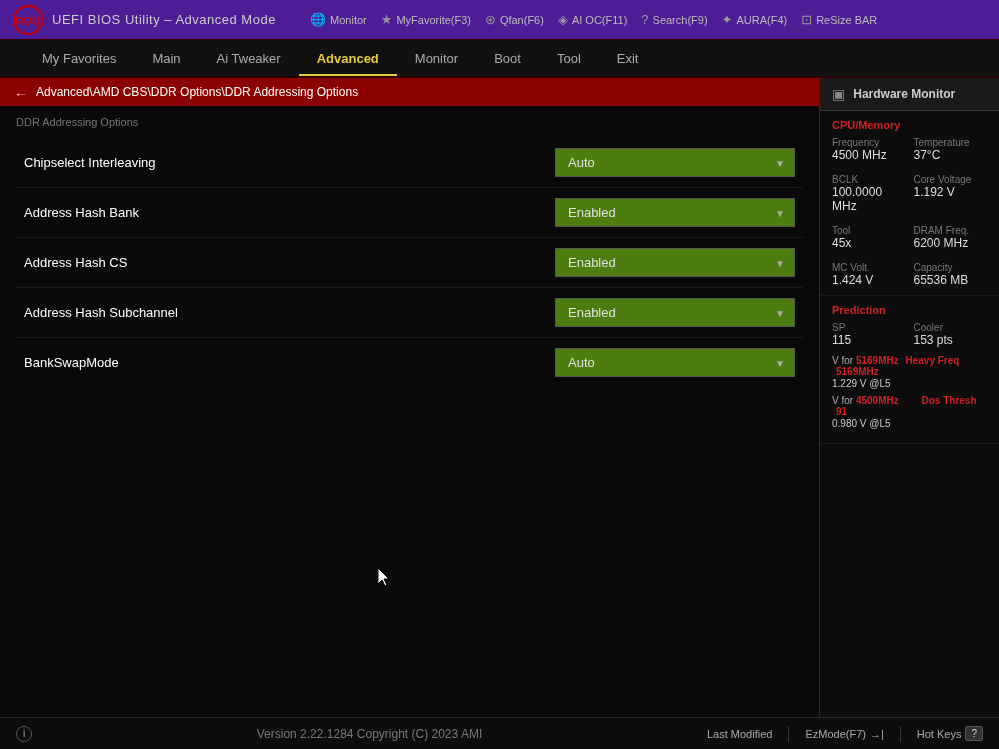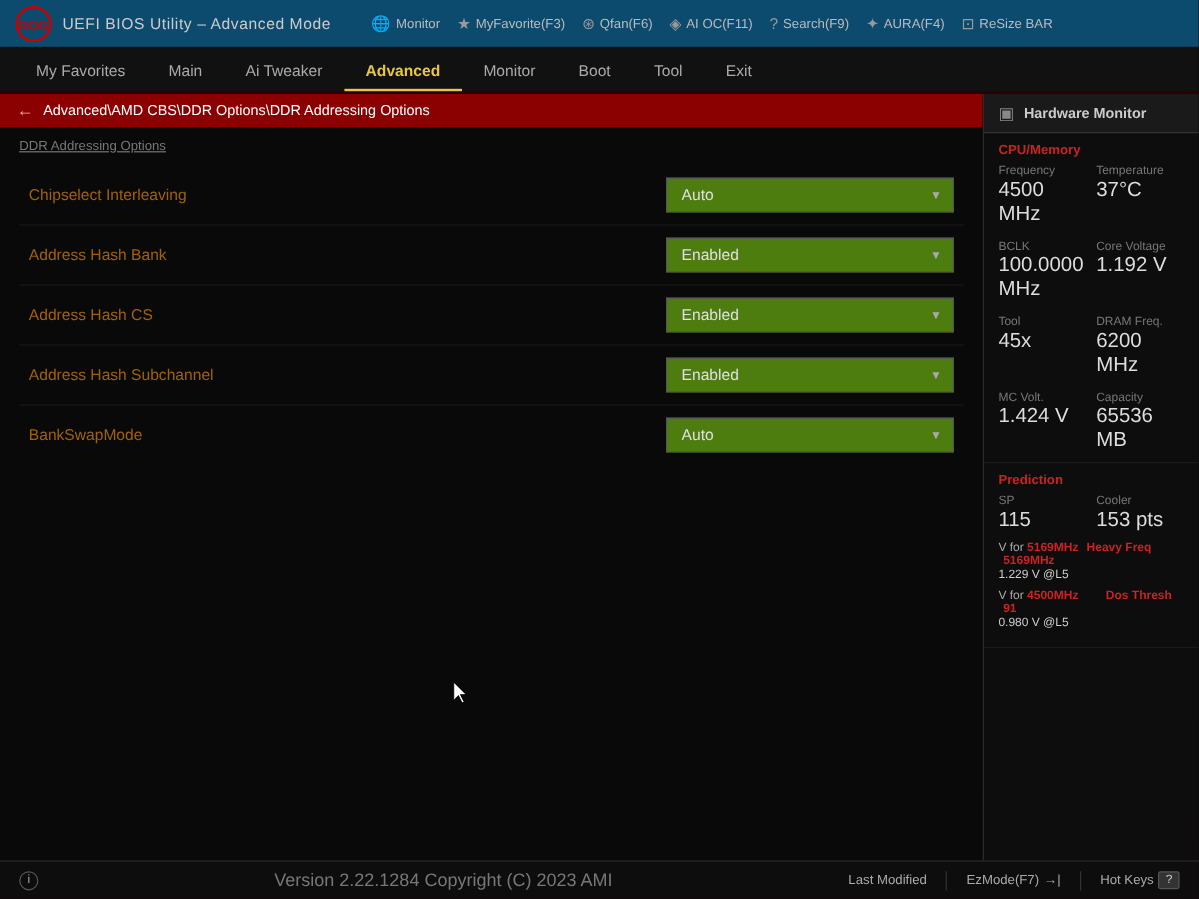--- a/index.html
+++ b/index.html
@@ -32,21 +32,21 @@
       height: 300px;
       opacity: 0.15;
       pointer-events: none;
       z-index: 0;
     }
 
     
     .header {
       position: relative;
       z-index: 10;
-      background: #0c4a6e;
+      background: #4c1d95;
       display: flex;
       align-items: center;
       padding: 0 12px;
       height: 40px;
       border-bottom: 1px solid #3a0000;
     }
     .header-logo {
       display: flex;
       align-items: center;
       gap: 8px;
@@ -104,21 +104,21 @@
       color: #999;
     }
 
     
     .nav-bar {
       position: relative;
       z-index: 10;
       background: #111;
       display: flex;
       align-items: center;
-      padding: 0 12px;
+      padding: 0 24px;
       height: 38px;
       border-bottom: 2px solid #2a0000;
     }
     .nav-item {
       padding: 8px 18px;
       font-size: 13px;
       color: #aaa;
       cursor: pointer;
       position: relative;
       white-space: nowrap;
@@ -166,40 +166,39 @@
       color: #ffaaaa;
       font-size: 14px;
     }
 
     
     .section-title {
       padding: 10px 16px 6px;
       font-size: 11px;
       color: #777;
       text-transform: none;
-      text-decoration: underline;
     }
 
     
     .settings-table {
       padding: 4px 16px;
     }
     .settings-row {
       display: flex;
       align-items: center;
       justify-content: space-between;
       padding: 10px 8px;
       border-bottom: 1px solid #1a1a1a;
     }
     .settings-row:last-child {
       border-bottom: none;
     }
     .setting-label {
       font-size: 13px;
-      color: #a16207;
+      color: #ffffff;
       min-width: 200px;
     }
     .setting-control {
       position: relative;
       min-width: 240px;
     }
     .select-box {
       background: #1a1a1a;
       border: 1px solid #444;
       color: #e0e0e0;
@@ -275,21 +274,21 @@
     .hw-grid {
       display: grid;
       grid-template-columns: 1fr 1fr;
       gap: 12px 8px;
     }
     .hw-item-label {
       font-size: 10px;
       color: #777;
     }
     .hw-item-value {
-      font-size: 17px;
+      font-size: 12px;
       color: #ddd;
       font-weight: 500;
     }
     .hw-prediction-label {
       color: #cc2222;
       font-size: 11px;
       font-weight: 600;
       margin-bottom: 6px;
     }
     .hw-pred-row {
@@ -334,21 +333,21 @@
       height: 16px;
       border: 1px solid #555;
       border-radius: 50%;
       display: flex;
       align-items: center;
       justify-content: center;
       font-size: 10px;
       color: #aaa;
     }
     .footer-version {
-      font-size: 15px;
+      font-size: 12px;
       color: #777;
       text-align: center;
       flex: 1;
     }
     .footer-actions {
       display: flex;
       align-items: center;
       gap: 16px;
     }
     .footer-action {

